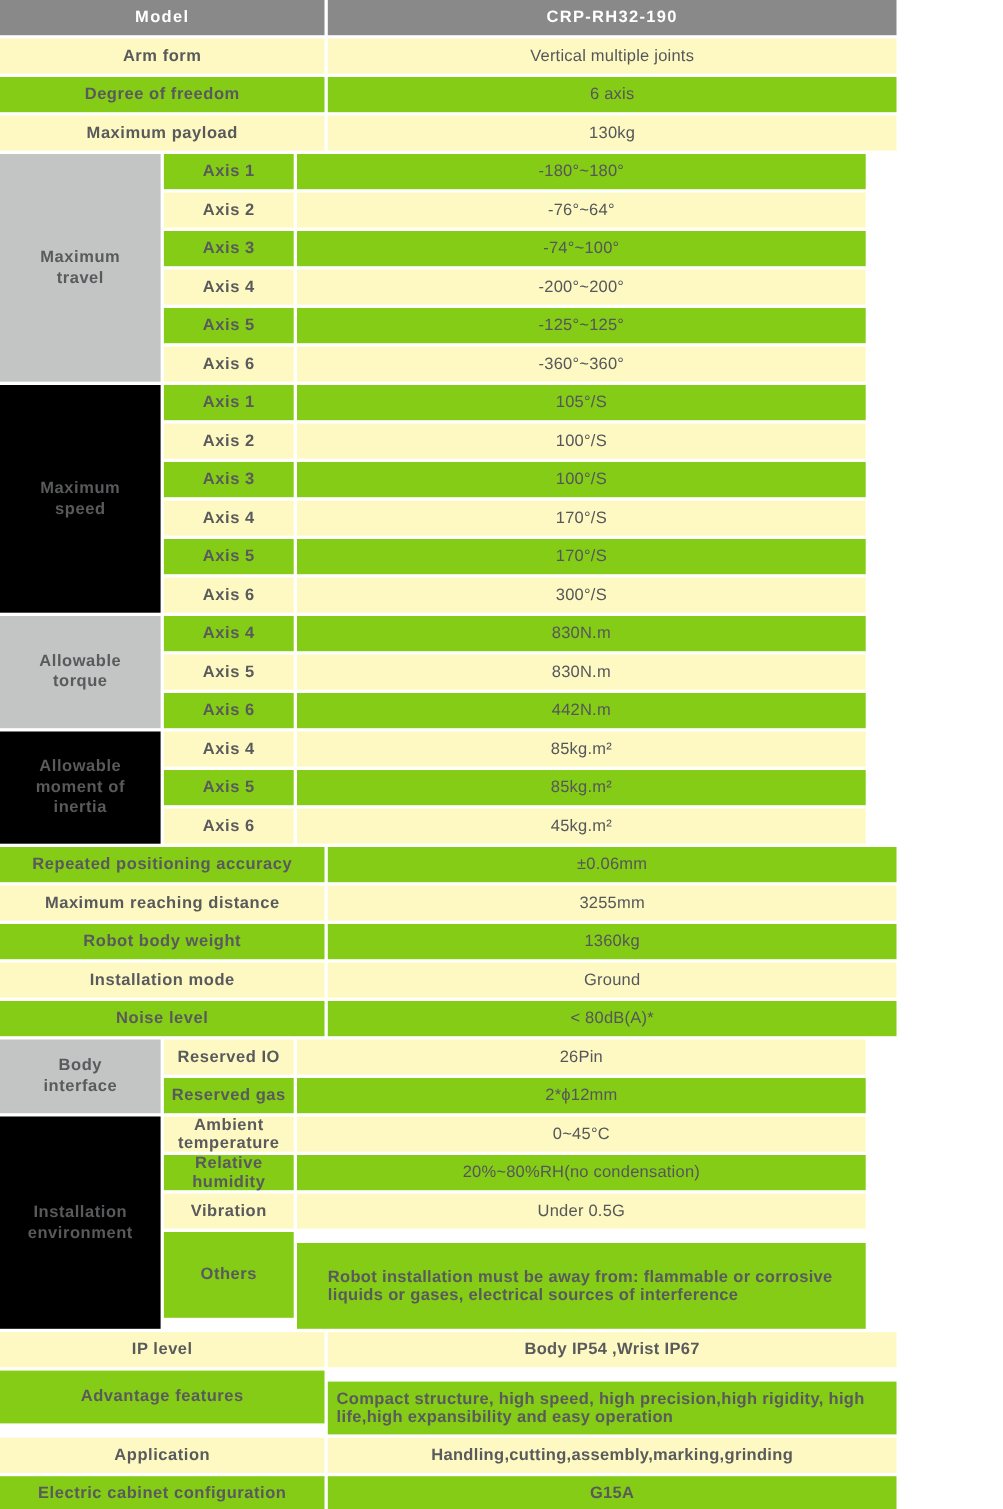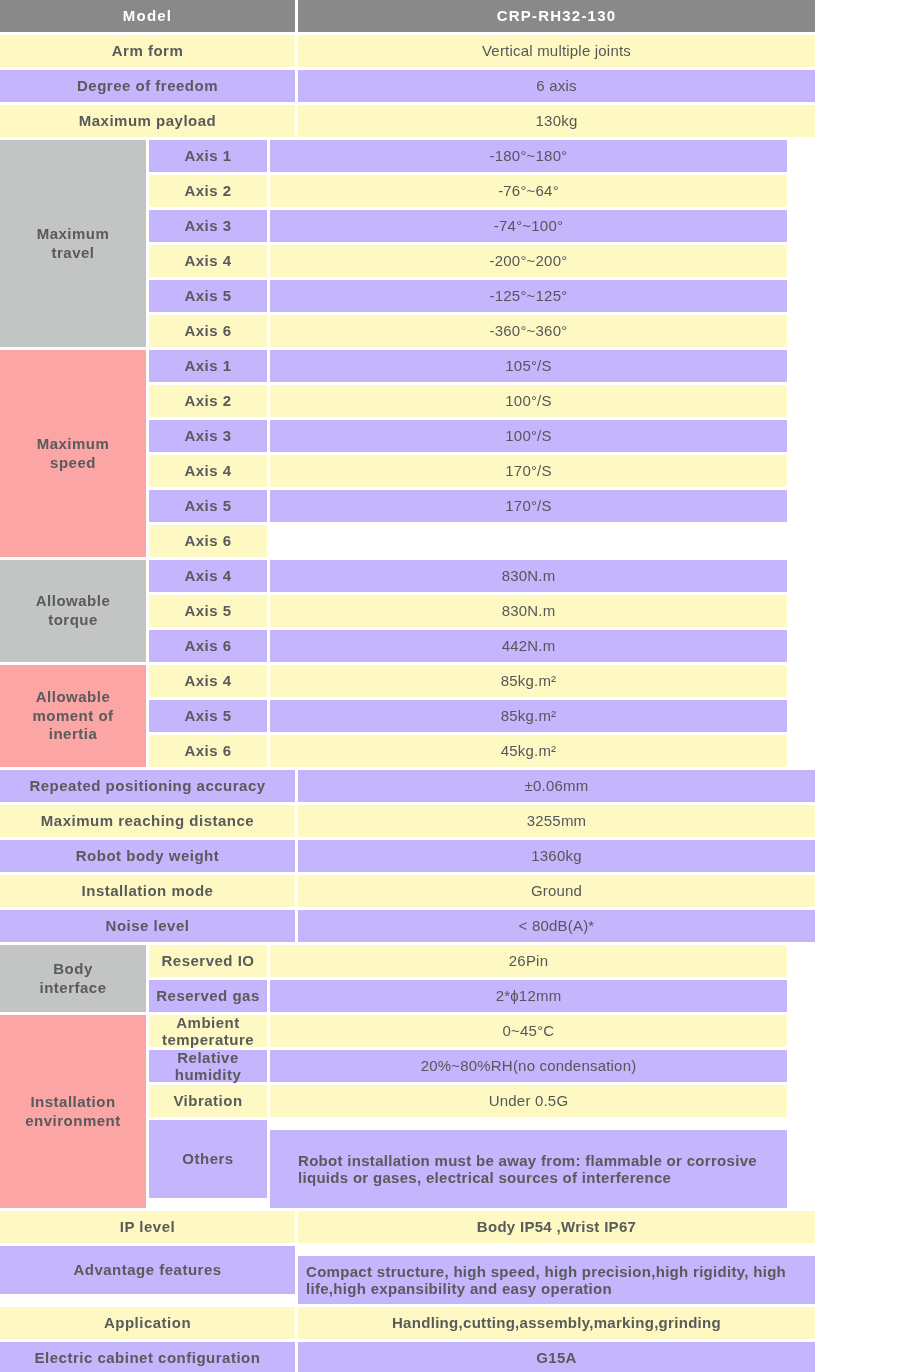--- a/index.html
+++ b/index.html
@@ -28,43 +28,43 @@
 
   
   .band { display: flex; align-items: stretch; }
   .band > .group { margin-right: 3px; margin-bottom: 3px; }
   .group { width: 146px; display: flex; align-items: center; justify-content: center;
            text-align: center; padding: 0 20px; line-height: 1.25; }
   .rows { flex: 1; }
 
   
   .bg-hdr    { background: #898989; }
-  .bg-gray   { background: #c4b5fd; }
+  .bg-gray   { background: #84cc16; }
   .bg-white  { background: #fef9c3; }
   .bg-gdark  { background: #c3c4c4; }
-  .bg-glight { background: #fca5a5; }
+  .bg-glight { background: #000000; }
 
   
   .hdr  { color: #ffffff; font-weight: 700; font-size: 15px; letter-spacing: 1.2px; }
   .lbl  { color: #595a5c; font-weight: 700; font-size: 15px; letter-spacing: 0.5px; }
   .val  { color: #55575a; font-weight: 400; font-size: 15px; letter-spacing: 0.2px; }
   .val-b{ color: #595a5c; font-weight: 700; font-size: 15px; letter-spacing: 0.3px; }
 
   .align-left  { justify-content: flex-start; text-align: left; margin-top: 10px; }
   .pad-others  { padding-left: 28px; padding-right: 14px; }
   .pad-adv     { padding-left: 8px;  padding-right: 4px; }
 </style>
 </head>
 <body>
 
 <div class="spec-table">
 
   <div class="row">
     <div class="cell c2 bg-hdr hdr">Model</div>
-    <div class="cell cv bg-hdr hdr">CRP-RH32-130</div>
+    <div class="cell cv bg-hdr hdr">CRP-RH32-190</div>
   </div>
 
   <div class="row">
     <div class="cell c2 bg-white lbl">Arm form</div>
     <div class="cell cv bg-white val">Vertical multiple joints</div>
   </div>
   <div class="row">
     <div class="cell c2 bg-gray lbl">Degree of freedom</div>
     <div class="cell cv bg-gray val">6 axis</div>
   </div>
@@ -121,20 +121,21 @@
       <div class="row">
         <div class="cell c1 bg-white lbl">Axis 4</div>
         <div class="cell cv bg-white val">170°/S</div>
       </div>
       <div class="row">
         <div class="cell c1 bg-gray lbl">Axis 5</div>
         <div class="cell cv bg-gray val">170°/S</div>
       </div>
       <div class="row">
         <div class="cell c1 bg-white lbl">Axis 6</div>
+        <div class="cell cv bg-white val">300°/S</div>
       </div>
     </div>
   </div>
 
   <div class="band">
     <div class="group bg-gdark lbl">Allowable torque</div>
     <div class="rows">
       <div class="row">
         <div class="cell c1 bg-gray lbl">Axis 4</div>
         <div class="cell cv bg-gray val">830N.m</div>

